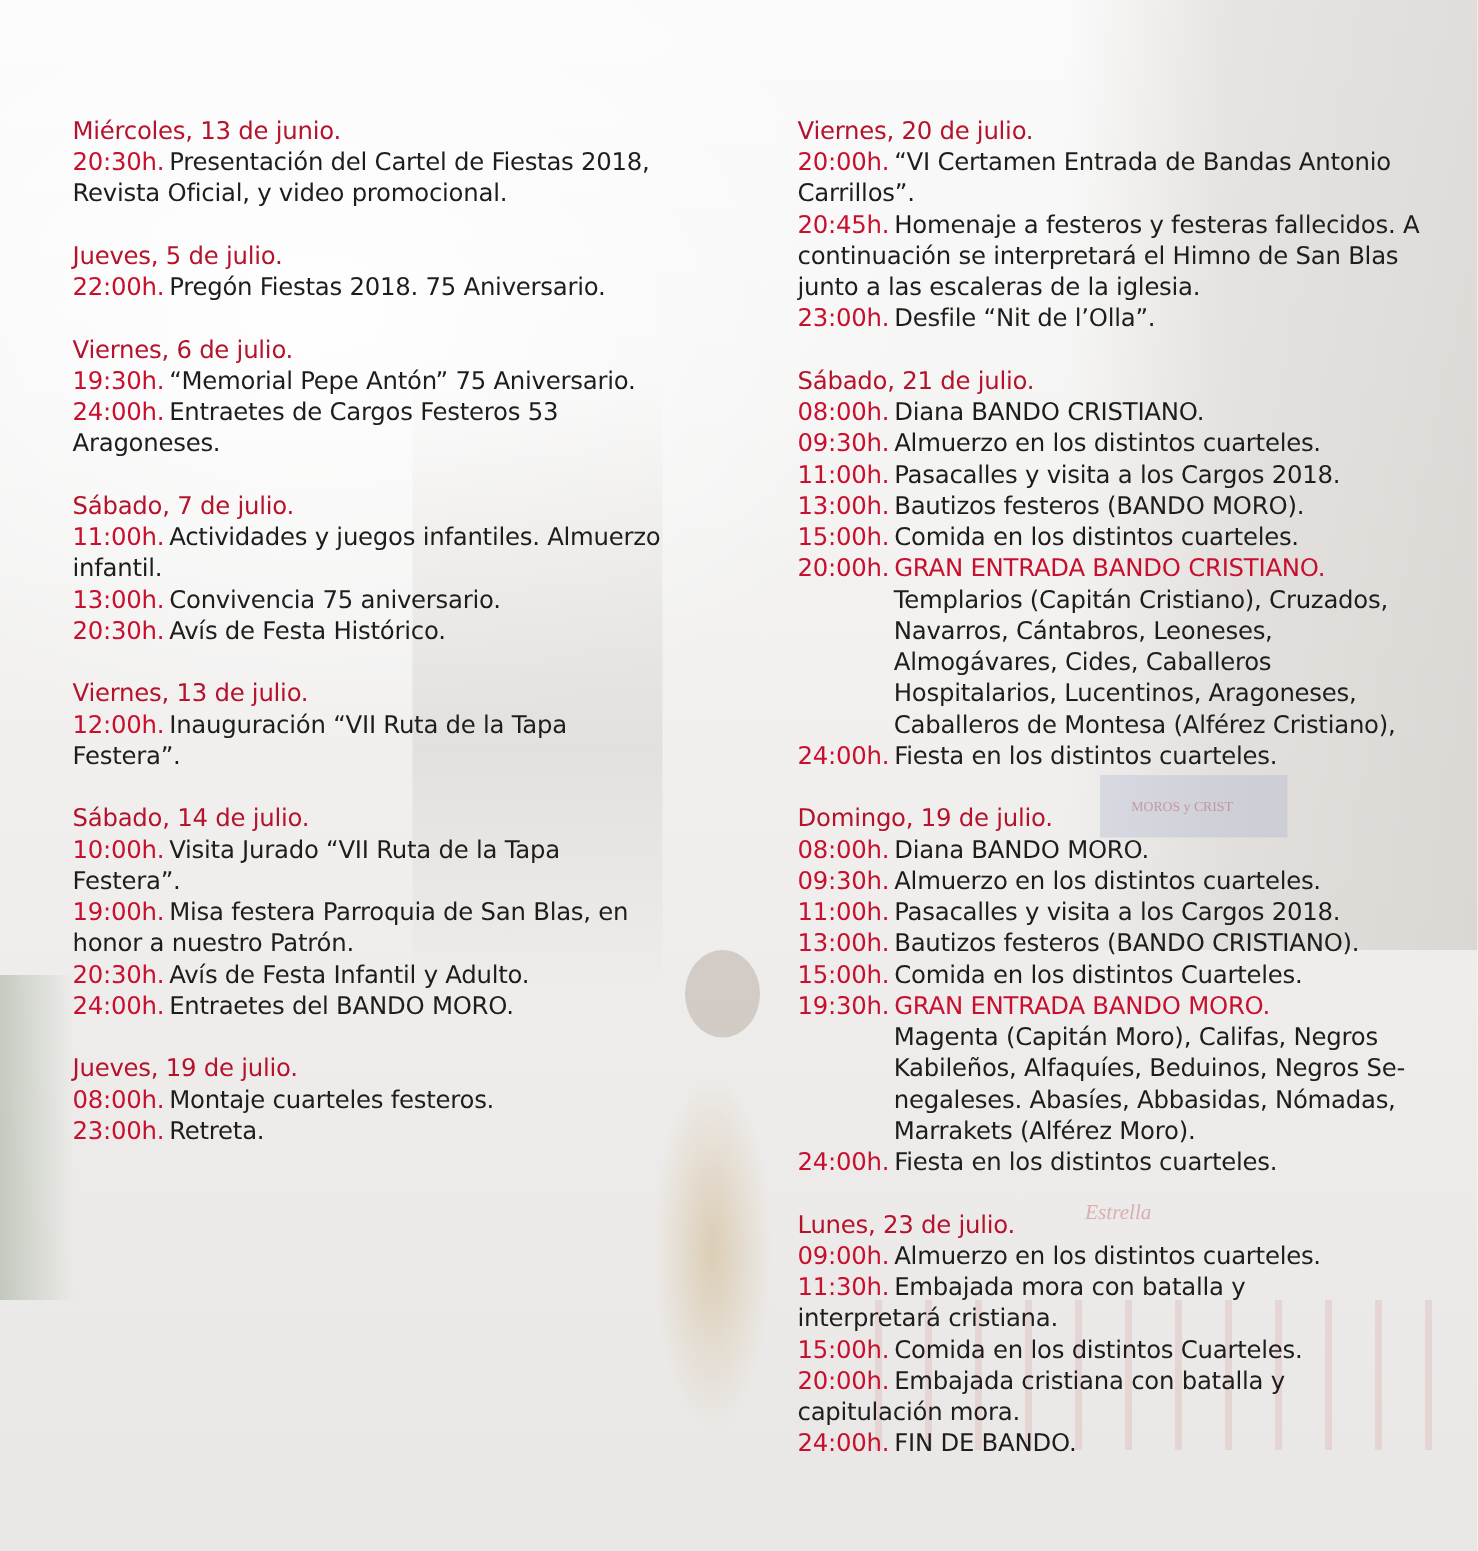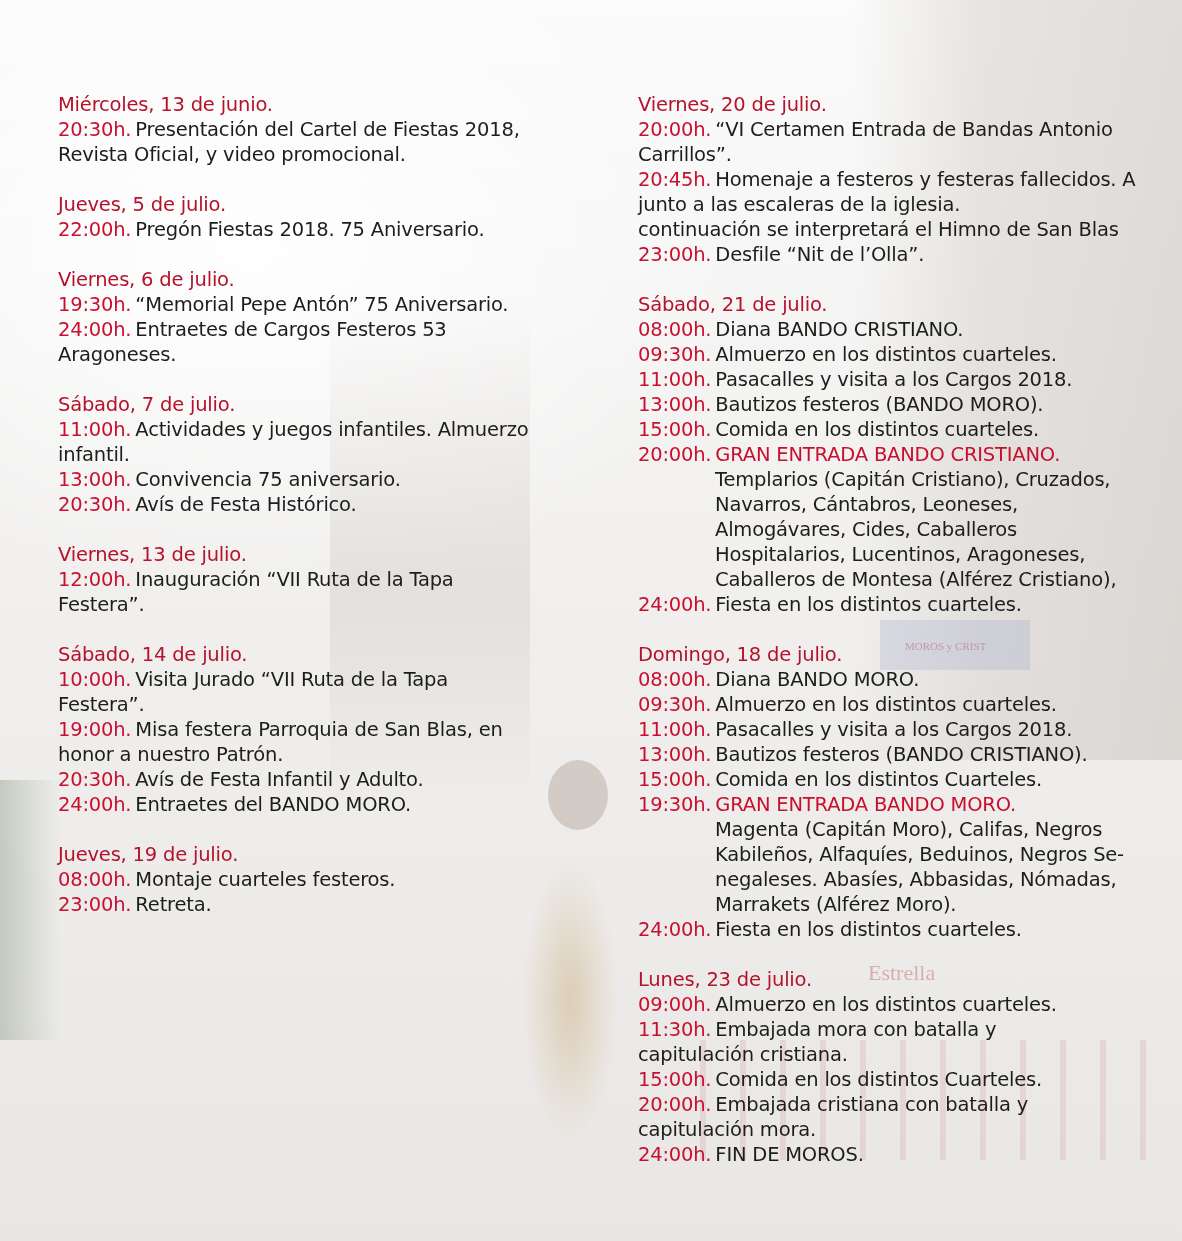--- a/index.html
+++ b/index.html
@@ -23,22 +23,22 @@
   .bg .figure-head { position:absolute; left:548px; top:760px; width:60px; height:70px; border-radius:50%;
     background: rgba(140,120,100,0.28); }
   .bg .barrier { position:absolute; left:700px; top:1040px; width:480px; height:120px;
     background: repeating-linear-gradient(90deg, rgba(200,120,120,0.18) 0 6px, rgba(0,0,0,0) 6px 40px); }
   .bg .people-left { position:absolute; left:0; top:780px; width:60px; height:260px;
     background: linear-gradient(90deg, rgba(120,140,110,0.35), rgba(120,140,110,0)); }
   .bg .sign { position:absolute; left:880px; top:620px; width:150px; height:50px;
     background: rgba(150,160,200,0.25); }
   .bg .sign-text { position:absolute; left:905px; top:640px; font-size:11px; color:rgba(180,80,90,0.45);
     font-family:"Liberation Serif", serif; }
-  .bg .estrella { position:absolute; left:868px; top:960px; font-size:22px; color:rgba(180,60,70,0.35);
-    font-family:"Liberation Serif", serif; }
+  .bg .estrella { position:absolute; left:868px; top:960px; font-size:17px; color:rgba(180,60,70,0.35);
+    font-family:"Liberation Serif", serif; font-style:italic; }
 
   .col { position:absolute; top:92px; font-size:19.5px; line-height:25px; color:#1d1d1b; letter-spacing:-0.2px; }
   .col.left { left:58px; width:520px; }
   .col.right { left:638px; width:530px; }
   .day { margin-bottom:25px; }
   .day-title { color:#b5122b; }
   .ev { }
   .time { color:#c8102e; margin-right:4px;margin-top:33px; }
   .ev.highlight .desc { color:#c8102e; }
   .sub { padding-left:77px; }
@@ -111,59 +111,59 @@
   </div>
 </div>
 
 <div class="col right">
 
   <div class="day">
     <div class="day-title">Viernes, 20 de julio.</div>
     <div class="ev"><span class="time">20:00h.</span><span class="desc">“VI Certamen Entrada de Bandas Antonio</span></div>
     <div>Carrillos”.</div>
     <div class="ev"><span class="time">20:45h.</span><span class="desc">Homenaje a festeros y festeras fallecidos. A</span></div>
+    <div>continuación se interpretará el Himno de San Blas</div>
     <div>junto a las escaleras de la iglesia.</div>
-    <div>continuación se interpretará el Himno de San Blas</div>
     <div class="ev"><span class="time">23:00h.</span><span class="desc">Desfile “Nit de l’Olla”.</span></div>
   </div>
 
   <div class="day">
     <div class="day-title">Sábado, 21 de julio.</div>
     <div class="ev"><span class="time">08:00h.</span><span class="desc">Diana BANDO CRISTIANO.</span></div>
     <div class="ev"><span class="time">09:30h.</span><span class="desc">Almuerzo en los distintos cuarteles.</span></div>
     <div class="ev"><span class="time">11:00h.</span><span class="desc">Pasacalles y visita a los Cargos 2018.</span></div>
     <div class="ev"><span class="time">13:00h.</span><span class="desc">Bautizos festeros (BANDO MORO).</span></div>
     <div class="ev"><span class="time">15:00h.</span><span class="desc">Comida en los distintos cuarteles.</span></div>
     <div class="ev highlight"><span class="time">20:00h.</span><span class="desc">GRAN ENTRADA BANDO CRISTIANO.</span></div>
     <div class="sub">Templarios (Capitán Cristiano), Cruzados,</div>
     <div class="sub">Navarros, Cántabros, Leoneses,</div>
     <div class="sub">Almogávares, Cides, Caballeros</div>
     <div class="sub">Hospitalarios, Lucentinos, Aragoneses,</div>
     <div class="sub">Caballeros de Montesa (Alférez Cristiano),</div>
     <div class="ev"><span class="time">24:00h.</span><span class="desc">Fiesta en los distintos cuarteles.</span></div>
   </div>
 
   <div class="day">
-    <div class="day-title">Domingo, 18 de julio.</div>
+    <div class="day-title">Domingo, 19 de julio.</div>
     <div class="ev"><span class="time">08:00h.</span><span class="desc">Diana BANDO MORO.</span></div>
     <div class="ev"><span class="time">09:30h.</span><span class="desc">Almuerzo en los distintos cuarteles.</span></div>
     <div class="ev"><span class="time">11:00h.</span><span class="desc">Pasacalles y visita a los Cargos 2018.</span></div>
     <div class="ev"><span class="time">13:00h.</span><span class="desc">Bautizos festeros (BANDO CRISTIANO).</span></div>
     <div class="ev"><span class="time">15:00h.</span><span class="desc">Comida en los distintos Cuarteles.</span></div>
     <div class="ev highlight"><span class="time">19:30h.</span><span class="desc">GRAN ENTRADA BANDO MORO.</span></div>
     <div class="sub">Magenta (Capitán Moro), Califas, Negros</div>
     <div class="sub">Kabileños, Alfaquíes, Beduinos, Negros Se-</div>
     <div class="sub">negaleses. Abasíes, Abbasidas, Nómadas,</div>
     <div class="sub">Marrakets (Alférez Moro).</div>
     <div class="ev"><span class="time">24:00h.</span><span class="desc">Fiesta en los distintos cuarteles.</span></div>
   </div>
 
   <div class="day">
     <div class="day-title">Lunes, 23 de julio.</div>
     <div class="ev"><span class="time">09:00h.</span><span class="desc">Almuerzo en los distintos cuarteles.</span></div>
     <div class="ev"><span class="time">11:30h.</span><span class="desc">Embajada mora con batalla y</span></div>
-    <div>capitulación cristiana.</div>
+    <div>interpretará cristiana.</div>
     <div class="ev"><span class="time">15:00h.</span><span class="desc">Comida en los distintos Cuarteles.</span></div>
     <div class="ev"><span class="time">20:00h.</span><span class="desc">Embajada cristiana con batalla y</span></div>
     <div>capitulación mora.</div>
-    <div class="ev"><span class="time">24:00h.</span><span class="desc">FIN DE MOROS.</span></div>
+    <div class="ev"><span class="time">24:00h.</span><span class="desc">FIN DE BANDO.</span></div>
   </div>
 </div>
 
 </body></html>

